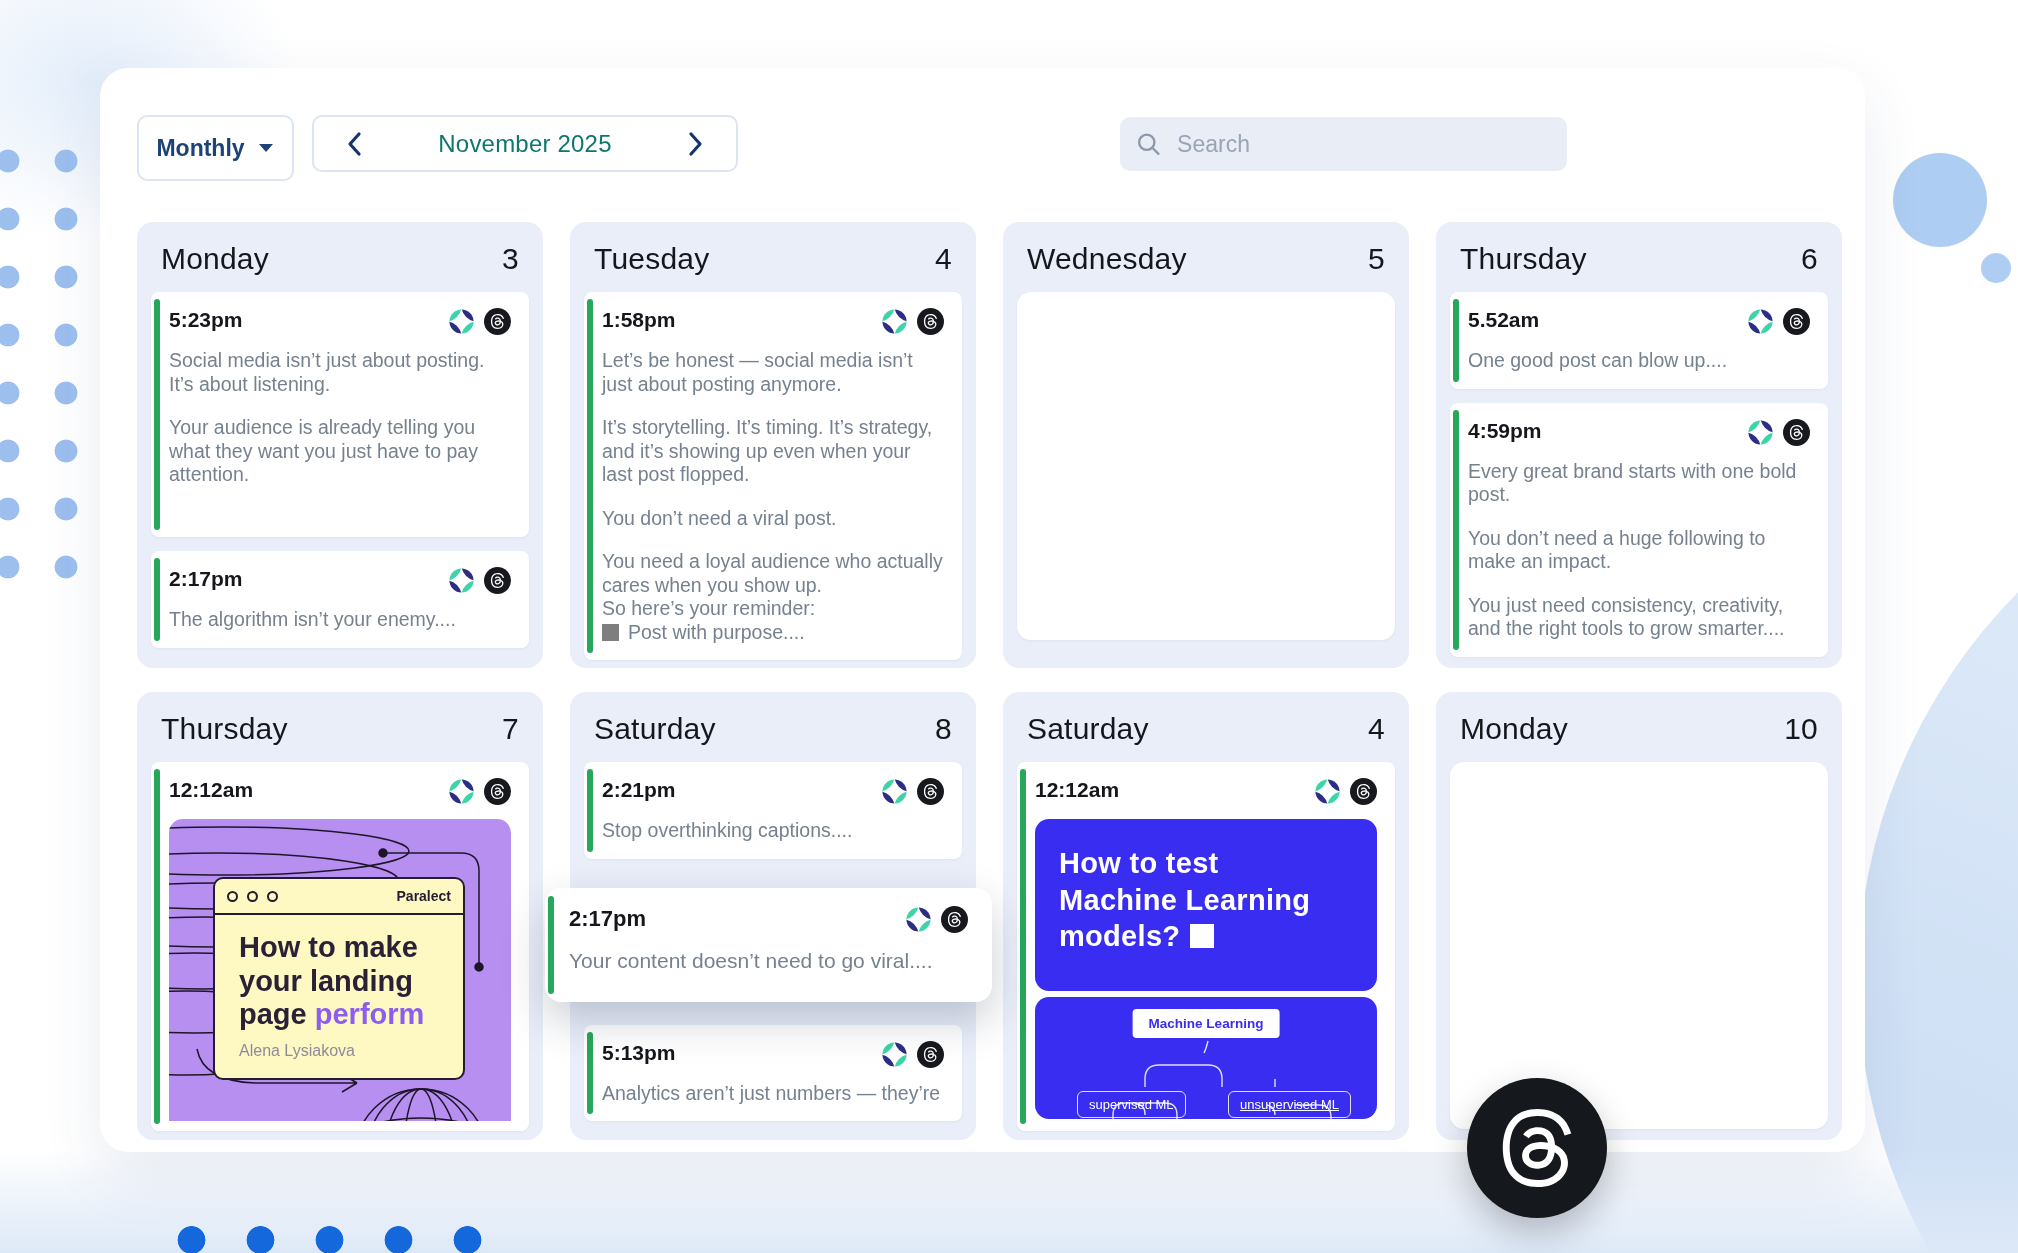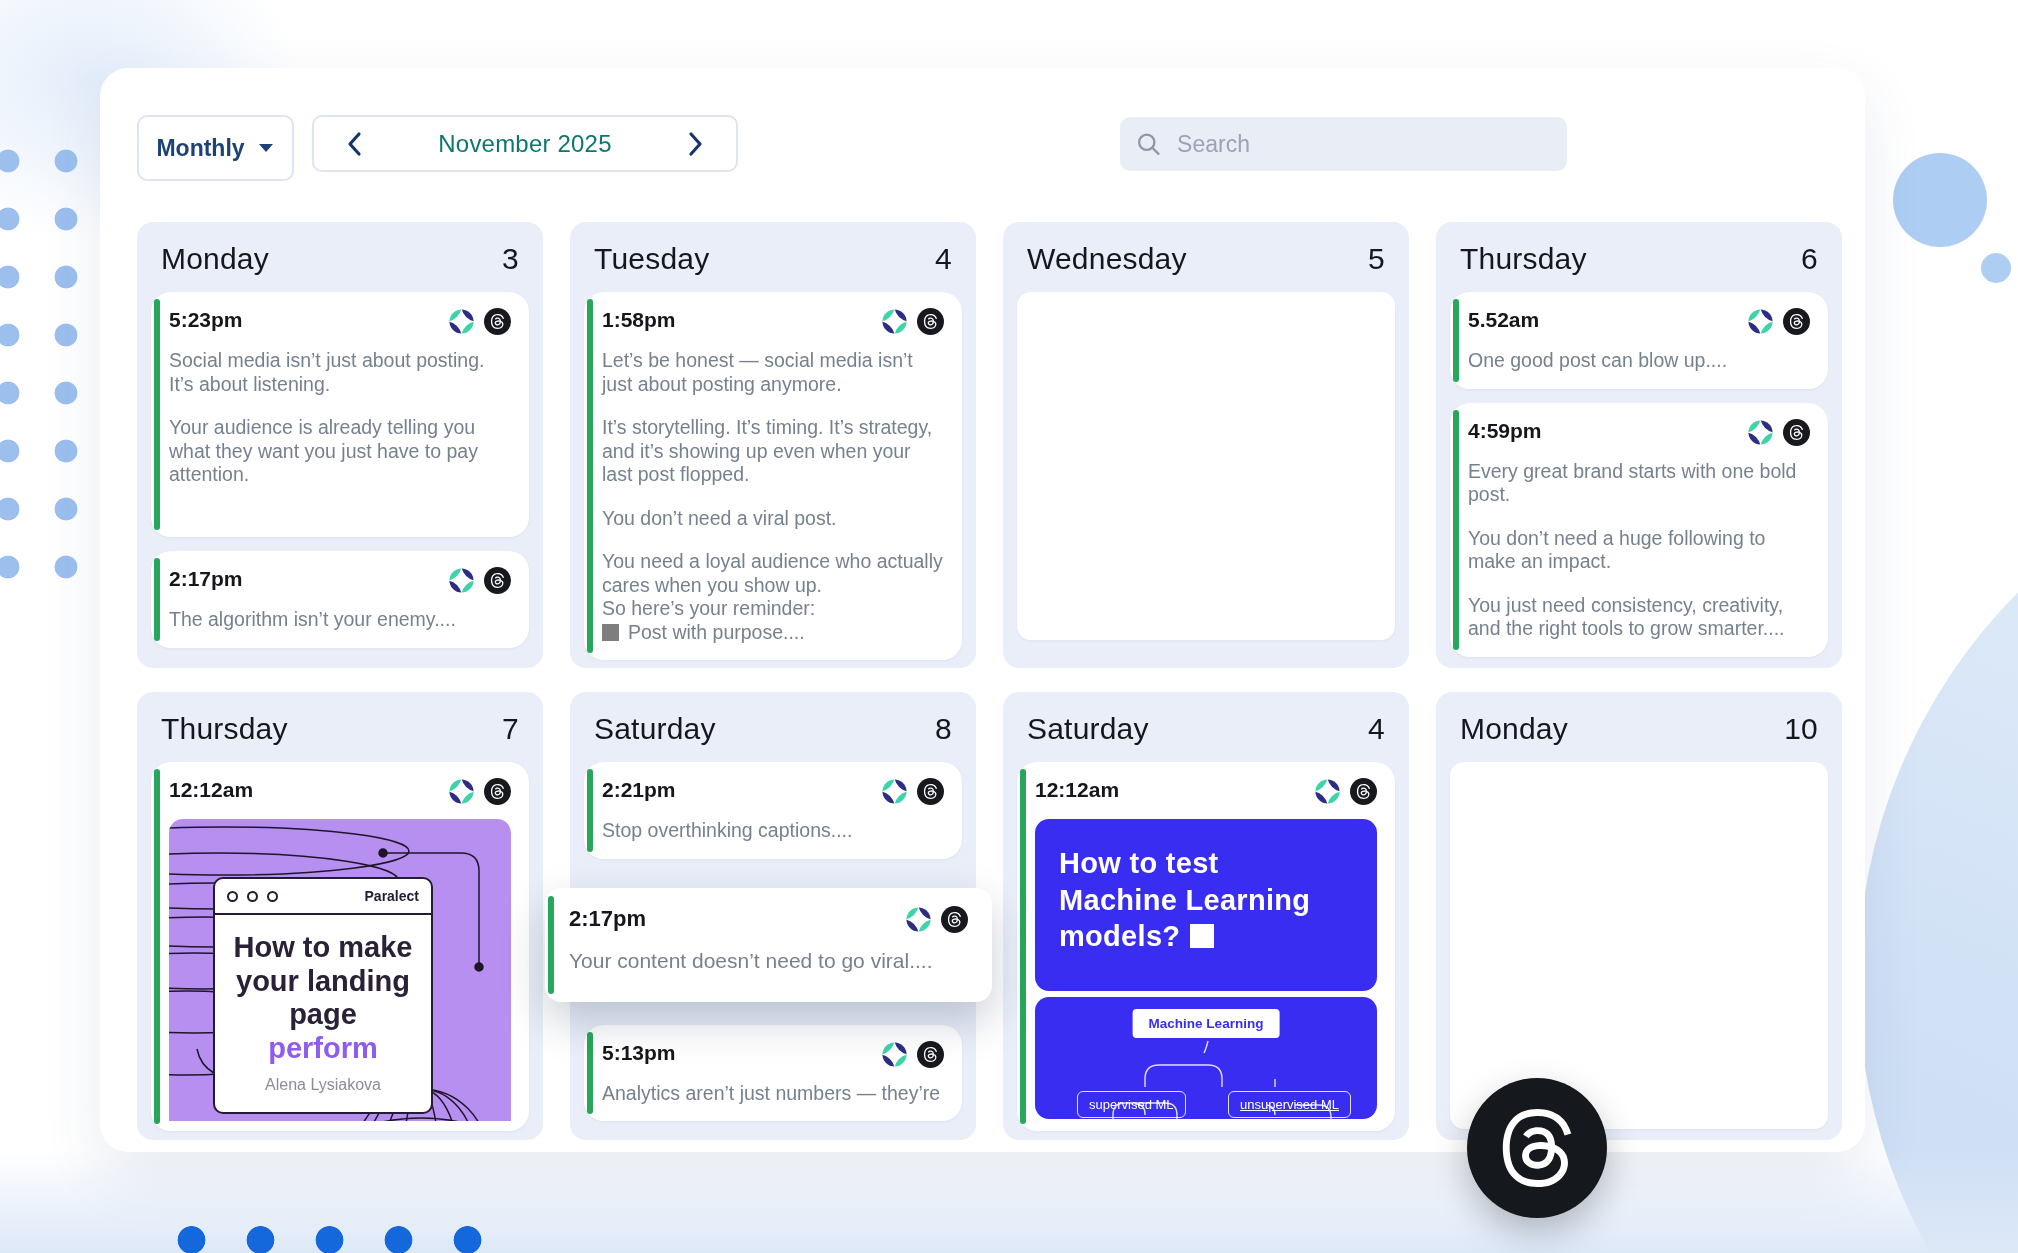--- a/index.html
+++ b/index.html
@@ -46,21 +46,21 @@
     gap:11px;cursor:pointer;box-shadow:0 6px 16px rgba(32,104,226,.25);}
   .create-btn .lbl{font-size:24px;font-weight:600;color:#fff;}
 
   
   .grid{position:absolute;left:37px;top:154px;display:grid;
     grid-template-columns:repeat(4,406px);grid-template-rows:446px 448px;gap:24px 27px;}
   .cell{background:#e9eef9;border-radius:16px;overflow:hidden;position:relative;}
   .cell-head{display:flex;justify-content:space-between;align-items:baseline;padding:20px 24px 16px;}
   .day-name,.day-num{font-size:30px;font-weight:500;color:#15171c;letter-spacing:.2px;}
   .cards{padding:0 14px;}
-  .post-card{position:relative;background:#fff;border-radius:20px;padding:16px 18px;margin-bottom:14px;
+  .post-card{position:relative;background:#fff;border-radius:8px;padding:16px 18px;margin-bottom:14px;
     box-shadow:0 1px 3px rgba(25,39,80,.05);box-sizing:border-box;}
   .post-card.has-bar::before{content:"";position:absolute;left:3px;top:7px;bottom:7px;width:6px;border-radius:4px;background:#27a75c;}
   .post-head{display:flex;justify-content:space-between;align-items:flex-start;}
   .post-time{font-size:21px;font-weight:700;color:#15171c;}
   .icons{display:flex;gap:9px;align-items:center;}
   .threads-badge{width:27px;height:27px;border-radius:50%;background:#17191e;display:flex;align-items:center;justify-content:center;}
   .post-body{margin-top:14px;font-size:19.5px;line-height:23.5px;color:#76818f;}
   .post-line{margin:0;}
   .post-line.gap{margin-top:20px;}
   .clip-line{white-space:nowrap;overflow:hidden;}
@@ -78,25 +78,25 @@
   
   .float-card{position:absolute;left:408px;top:666px;width:447px;height:114px;background:#fff;border-radius:16px;
     box-shadow:0 18px 44px rgba(20,30,60,.22);padding:18px 24px;box-sizing:border-box;z-index:6;}
   .float-card::before{content:"";position:absolute;left:3px;top:8px;bottom:8px;width:6px;border-radius:4px;background:#27a75c;}
   .float-card .post-time{font-size:22px;}
   .float-card .post-body{margin-top:16px;font-size:21px;color:#76818f;}
 
   
   .purple-img{position:relative;margin-top:14px;height:302px;border-radius:14px 14px 0 0;background:#b78ff1;overflow:hidden;}
   .purple-img svg.art{position:absolute;left:0;top:0;}
-  .bwin{position:absolute;left:44px;top:58px;width:220px;background:#ffffff;border:2px solid #241c30;border-radius:10px;box-sizing:border-box;}
+  .bwin{position:absolute;left:44px;top:58px;width:252px;background:#fef9c3;border:2px solid #241c30;border-radius:10px;box-sizing:border-box;}
   .bwin-head{display:flex;align-items:center;gap:9px;padding:9px 12px;border-bottom:2px solid #241c30;}
   .bdot{width:11px;height:11px;border-radius:50%;border:2px solid #241c30;box-sizing:border-box;}
   .bwin-title{margin-left:auto;font-size:14px;font-weight:600;color:#241c30;}
-  .bwin-body{padding:16px 18px 18px;text-align:center;}
+  .bwin-body{padding:16px 24px 18px;}
   .bhead{font-size:29px;font-weight:700;color:#2a2136;line-height:1.16;}
   .bhead .hl{color:#8d5cf0;}
   .bauthor{margin-top:10px;font-size:16px;color:#8f8a99;}
 
   
   .blue-img{margin-top:14px;height:172px;border-radius:14px;background:#382df0;overflow:hidden;color:#fff;}
   .blue-title{padding:26px 24px;font-size:29px;font-weight:700;line-height:1.26;letter-spacing:.3px;}
   .blue-img2{margin-top:6px;height:122px;border-radius:14px;background:#382df0;position:relative;overflow:hidden;}
   .flow-root{position:absolute;left:50%;top:12px;transform:translateX(-50%);background:#fff;color:#382df0;
     font-size:13.5px;font-weight:700;padding:7px 16px;border-radius:4px;white-space:nowrap;}

